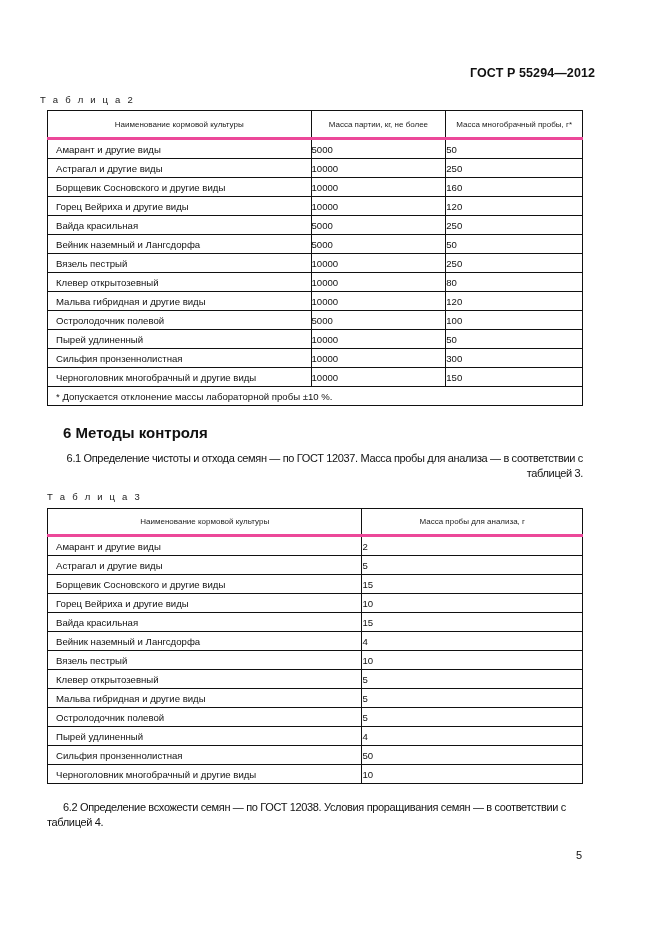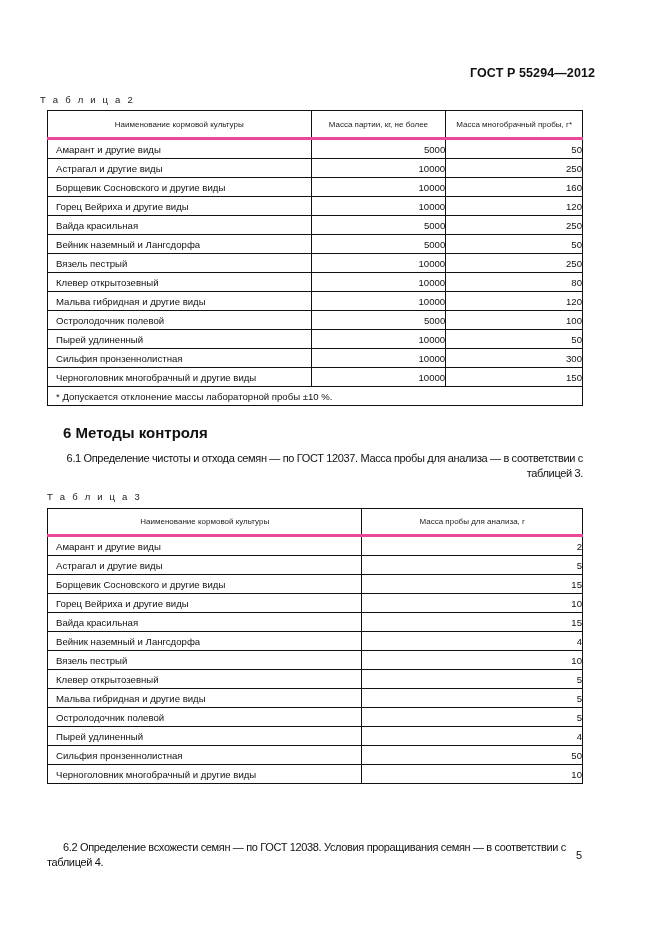--- a/index.html
+++ b/index.html
@@ -6,21 +6,21 @@
   body { width: 661px; height: 936px; position: relative; overflow: hidden;
          font-family: "Liberation Sans", sans-serif; color: #111; }
   .abs { position: absolute; }
   .doc-code { left: 470px; top: 66px; font-size: 12.5px; font-weight: bold; letter-spacing: 0.1px; }
   .table-caption { font-size: 9.5px; letter-spacing: 2.2px; color: #222; }
   table.gost { position: absolute; border-collapse: collapse; font-size: 9.6px; color: #111; }
   table.gost td, table.gost th { border: 1px solid #111; padding: 0; height: 18px; }
   table.gost th { font-weight: normal; font-size: 8px; text-align: center; color: #222; }
   table.gost thead tr th { border-bottom: 3px solid #ec4899; }
   table.gost td.name { padding-left: 8px; text-align: left; }
-  table.gost td.num { text-align: right; }
+  table.gost td.num { text-align: left; }
   table.gost td.foot { padding-left: 8px; text-align: left; }
   .section-title { left: 63px; top: 424px; font-size: 15px; font-weight: bold; }
   .para { left: 47px; width: 536px; font-size: 11px; line-height: 15px; font-family: "Liberation Sans", sans-serif; letter-spacing: -0.35px; }
   .para .indent { display: inline-block; width: 16px; }
   .page-num { left: 576px; top: 849px; font-size: 11px; }
 </style>
 </head>
 <body>
 
 <div class="abs doc-code">ГОСТ Р 55294—2012</div>
@@ -182,17 +182,17 @@
         <td class="name">Сильфия пронзеннолистная</td>
         <td class="num">50</td>
       </tr>
       <tr>
         <td class="name">Черноголовник многобрачный и другие виды</td>
         <td class="num">10</td>
       </tr>
     </tbody>
 </table>
 
-<div class="abs para" style="top:800px;margin-top:40px;">
+<div class="abs para" style="top:800px;">
   <span class="indent"></span><span>6.2  Определение всхожести семян —  по ГОСТ 12038. Условия проращивания семян —  в соответствии с таблицей 4.</span>
 </div>
 
 <div class="abs page-num">5</div>
 
 </body></html>

